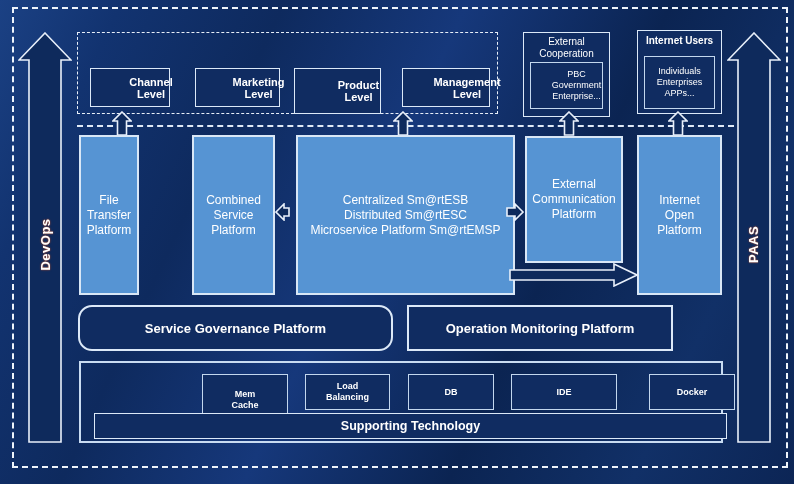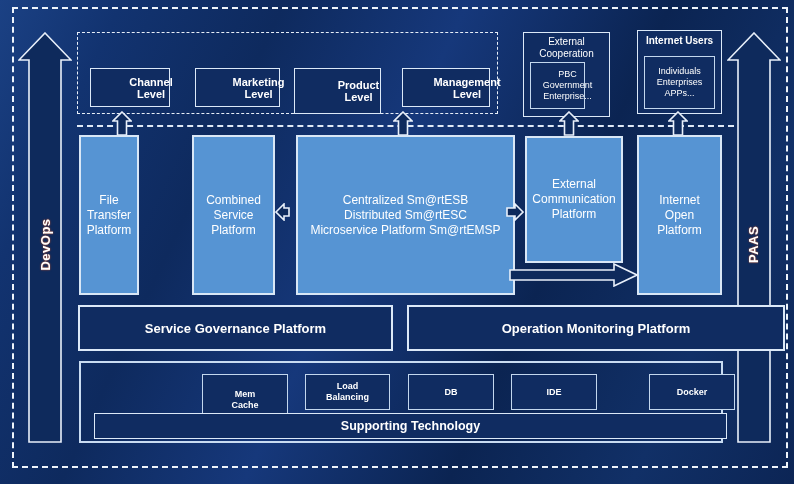--- a/index.html
+++ b/index.html
@@ -79,21 +79,21 @@
     <span class="lbl">Product Level</span>
   </div>
   <div class="abs darkbox brightborder levlbl" style="left:402px;top:68px;width:88px;height:39px;">
     <span class="lbl">Management Level</span>
   </div>
 
   <div class="abs darkbox brightborder topstack" style="left:523px;top:32px;width:87px;height:85px;padding-top:3px;">
     <span class="lbl coop-title">External
 Cooperation</span>
   </div>
-  <div class="abs darkbox" style="left:530px;top:62px;width:55px;height:47px;padding-left:20px;">
+  <div class="abs darkbox" style="left:530px;top:62px;width:73px;height:47px;padding-left:20px;">
     <span class="lbl sm">PBC Government
 Enterprise...</span>
   </div>
 
   <div class="abs darkbox brightborder topstack" style="left:637px;top:30px;width:85px;height:84px;padding-top:4px;">
     <span class="lbl users-title">Internet Users</span>
   </div>
   <div class="abs darkbox" style="left:644px;top:56px;width:71px;height:53px;">
     <span class="lbl sm">Individuals
 Enterprises
@@ -146,41 +146,41 @@
   </svg>
 
   <svg class="abs" style="left:506px;top:203px;" width="18" height="18" viewBox="0 0 18 18">
     <polygon class="arrow-stroke" points="17,9 9,1 9,5 1,5 1,13 9,13 9,17"></polygon>
   </svg>
 
   <svg class="abs" style="left:509px;top:263px;" width="129" height="24" viewBox="0 0 129 24">
     <polygon class="arrow-stroke" points="1,7 105,7 105,1 128,12 105,23 105,17 1,17"></polygon>
   </svg>
 
-  <div class="abs darkbox brightborder titlebox" style="left:78px;top:305px;width:315px;height:46px;border-width:2px;">
+  <div class="abs darkbox brightborder titlebox" style="left:78px;top:305px;width:315px;height:46px;border-width:2px;border-radius:14px;">
     <span class="lbl">Service Governance Platform</span>
   </div>
-  <div class="abs darkbox brightborder titlebox" style="left:407px;top:305px;width:378px;height:46px;border-width:2px;align-items:center;">
+  <div class="abs darkbox brightborder titlebox" style="left:407px;top:305px;width:266px;height:46px;border-width:2px;align-items:center;">
     <span class="lbl">Operation Monitoring Platform</span>
   </div>
 
   <div class="abs" style="left:79px;top:361px;width:644px;height:82px;border:2px solid #c9dcf2;"></div>
 
   <div class="abs darkbox smb" style="left:202px;top:374px;width:86px;height:52px;">
     <span class="lbl">Mem
 Cache</span>
   </div>
   <div class="abs darkbox smb" style="left:305px;top:374px;width:85px;height:36px;">
     <span class="lbl">Load
 Balancing</span>
   </div>
   <div class="abs darkbox smb" style="left:408px;top:374px;width:86px;height:36px;">
     <span class="lbl">DB</span>
   </div>
-  <div class="abs darkbox smb" style="left:511px;top:374px;width:86px;height:36px;">
+  <div class="abs darkbox smb" style="left:511px;top:374px;width:106px;height:36px;">
     <span class="lbl">IDE</span>
   </div>
   <div class="abs darkbox smb" style="left:613px;top:374px;width:86px;height:36px;margin-left:36px;">
     <span class="lbl">Docker</span>
   </div>
 
   <div class="abs darkbox brightborder banner" style="left:94px;top:413px;width:633px;height:26px;">
     <span class="lbl">Supporting Technology</span>
   </div>
 

